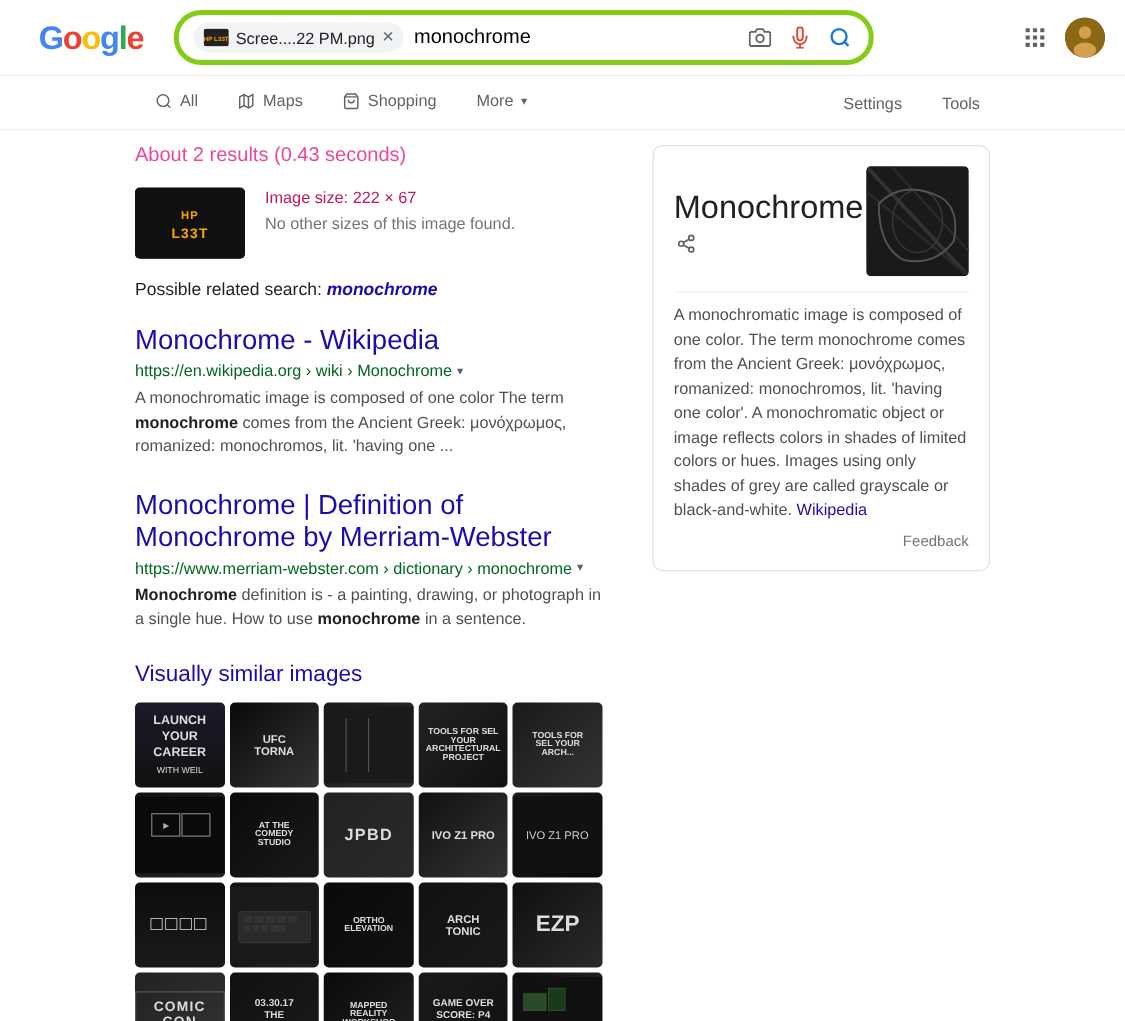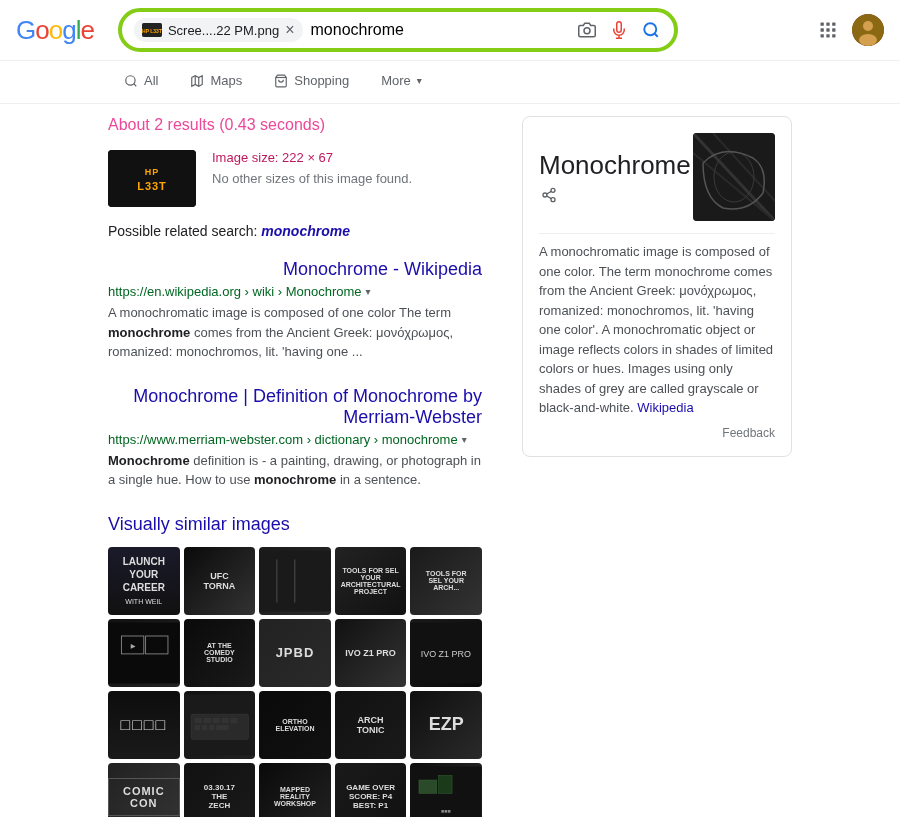--- a/index.html
+++ b/index.html
@@ -8,24 +8,25 @@
     
     .header {
       display: flex;
       align-items: center;
       padding: 8px 16px;
       border-bottom: 1px solid #efefef;
       gap: 16px;
     }
     .google-logo {
       font-size: 26px;
-      font-weight: normal;
+      font-weight: bold;
       letter-spacing: -1px;
       margin-right: 8px;
       flex-shrink: 0;
+      margin-left: 15px;
     }
     .logo-g { color: #4285F4; }
     .logo-o1 { color: #EA4335; }
     .logo-o2 { color: #FBBC05; }
     .logo-g2 { color: #4285F4; }
     .logo-l { color: #34A853; }
     .logo-e { color: #EA4335; }
 
     .search-bar-wrapper {
       display: flex;
@@ -196,27 +197,26 @@
     .related-search {
       font-size: 14px;
       color: #202124;
       margin-bottom: 20px;
     }
     .related-search a { color: #1a0dab; font-weight: bold; font-style: italic; text-decoration: none; }
 
     
     .result-item { margin-bottom: 24px; }
     .result-title {
-      font-size: 18px;
+      font-size: 22px;
       color: #1a0dab;
       cursor: pointer;
       text-decoration: none;
       display: block;
       margin-bottom: 4px;
-      text-align: right;
     }
     .result-url {
       display: flex;
       align-items: center;
       gap: 4px;
       font-size: 13px;
       color: #006621;
       margin-bottom: 4px;
     }
     .result-snippet {
@@ -421,20 +421,24 @@
         <line x1="3" y1="6" x2="21" y2="6"></line>
         <path d="M16 10a4 4 0 0 1-8 0"></path>
       </svg>
     <span>Shopping</span>
   </a>
   <a class="nav-item">
     <span>More</span>
     <span class="dropdown-arrow">▾</span>
   </a>
   <div class="nav-separator"></div>
+  <div class="nav-right">
+    <a class="nav-item" style="padding: 0 8px; border-bottom: none;">Settings</a>
+    <a class="nav-item" style="padding: 0 8px; border-bottom: none;">Tools</a>
+  </div>
 </div>
 
 <div class="main">
   <div class="left-col">
     <div class="results-info">About 2 results (0.43 seconds)</div>
 
     <div class="top-image-result">
       <div class="top-image-thumb">
         <svg width="88" height="57" viewBox="0 0 88 57">
           <rect width="88" height="57" fill="#111"></rect>

